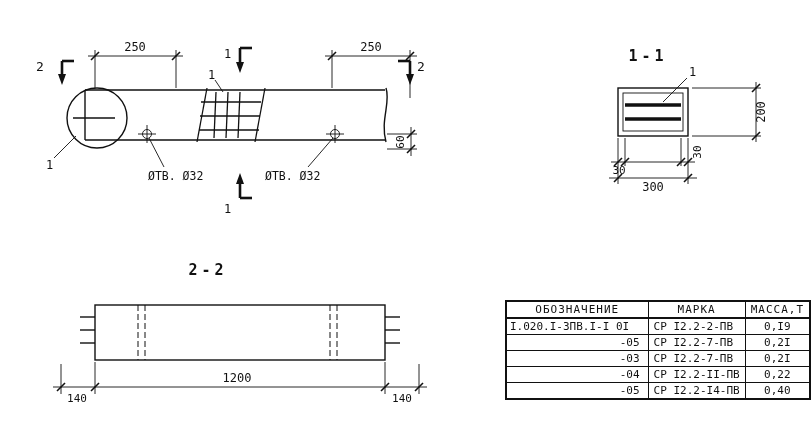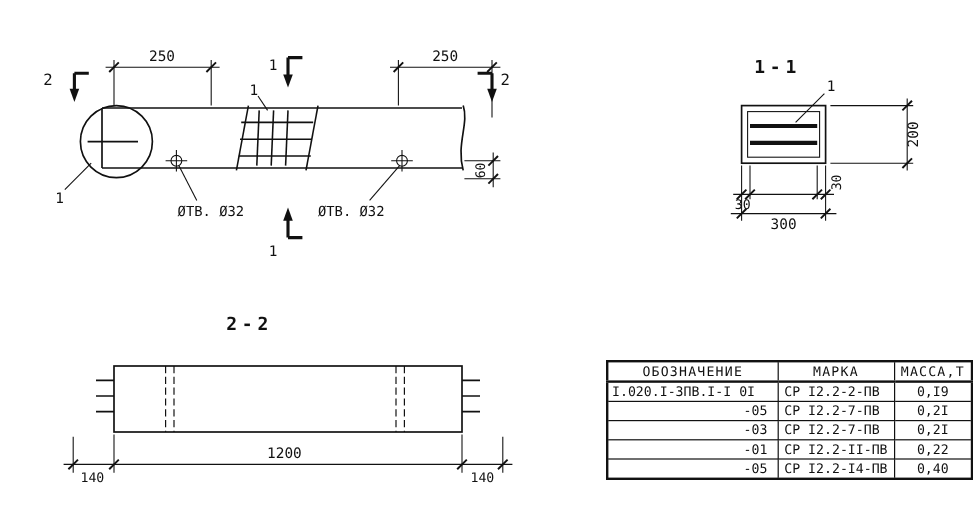--- a/index.html
+++ b/index.html
@@ -230,21 +230,21 @@
         <td class="c1">-05</td>
         <td class="c2">СР I2.2-7-ПВ</td>
         <td class="c3">0,2I</td>
       </tr>
       <tr>
         <td class="c1">-03</td>
         <td class="c2">СР I2.2-7-ПВ</td>
         <td class="c3">0,2I</td>
       </tr>
       <tr>
-        <td class="c1">-01</td>
+        <td class="c1">-04</td>
         <td class="c2">СР I2.2-II-ПВ</td>
         <td class="c3">0,22</td>
       </tr>
       <tr>
         <td class="c1">-05</td>
         <td class="c2">СР I2.2-I4-ПВ</td>
         <td class="c3">0,40</td>
       </tr>
     </tbody>
   </table>

